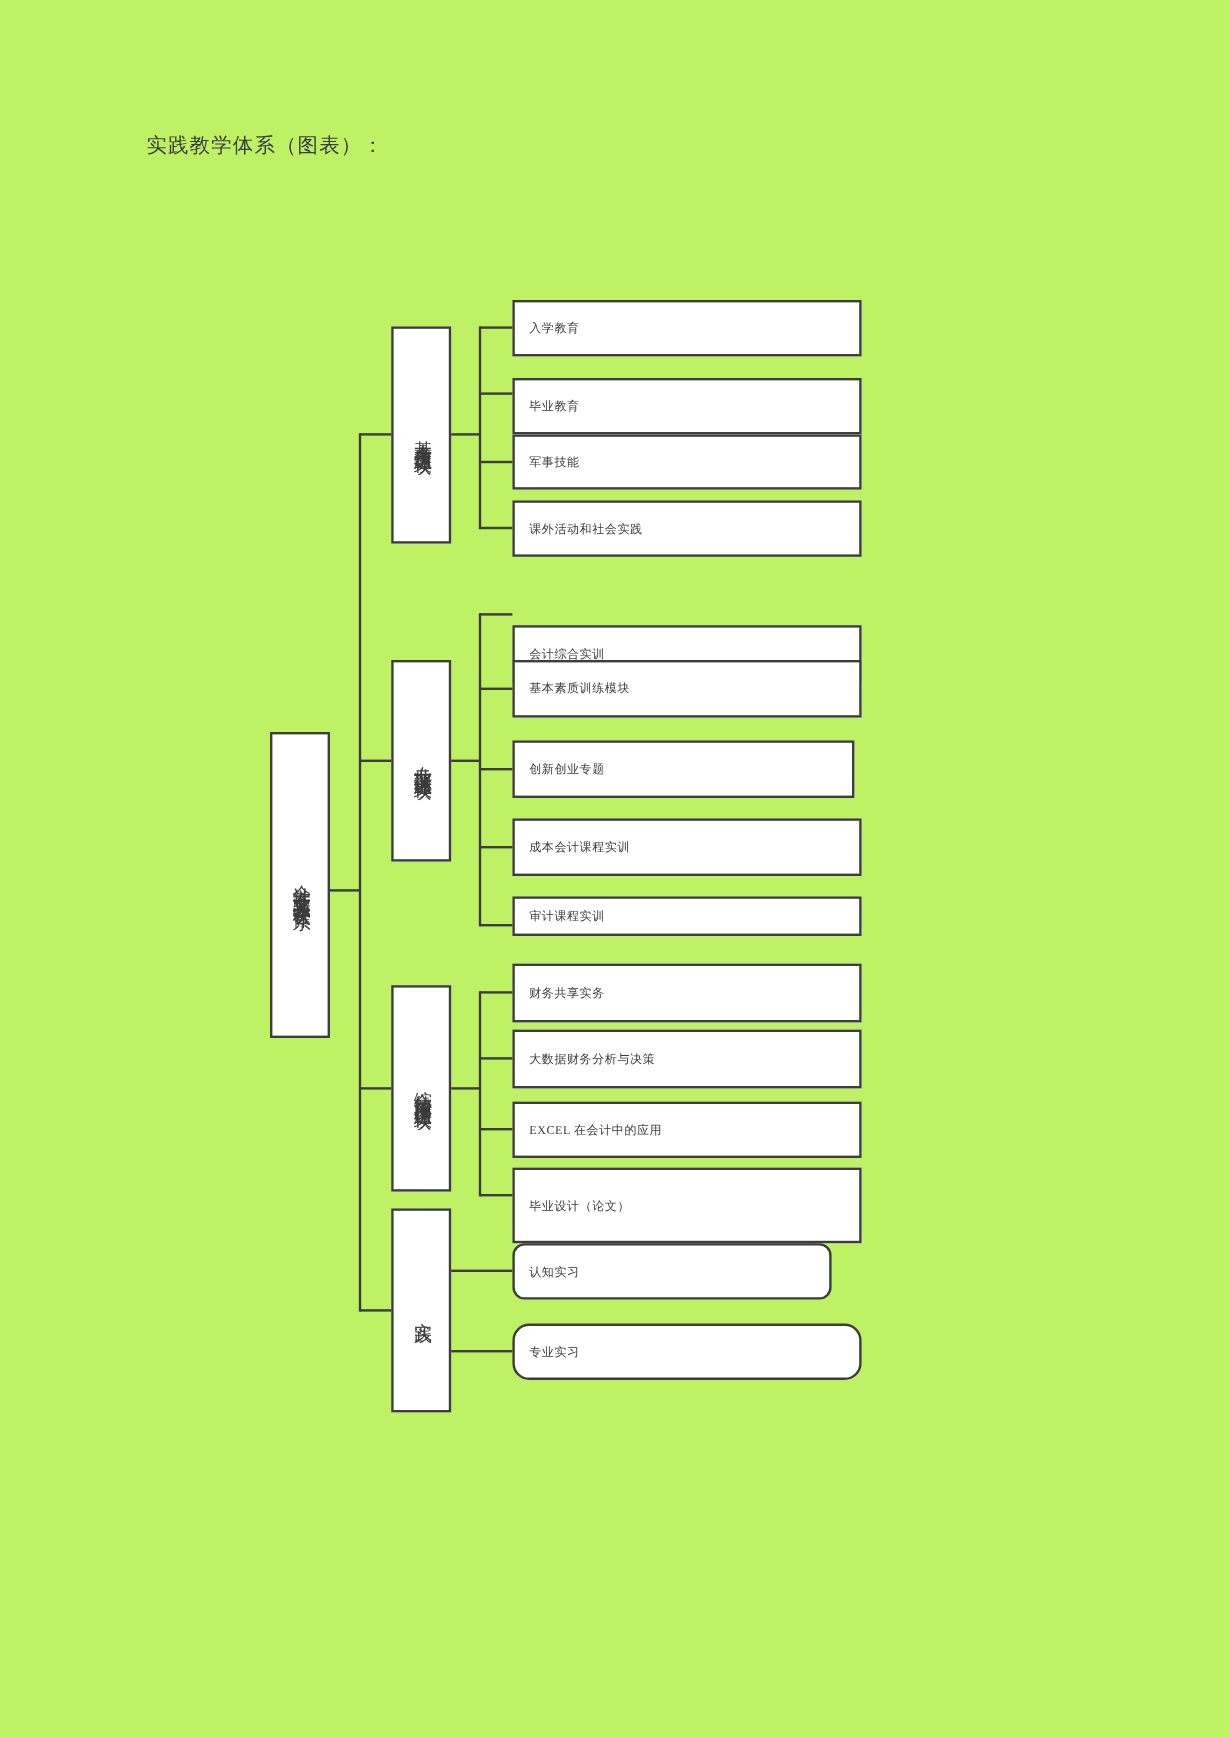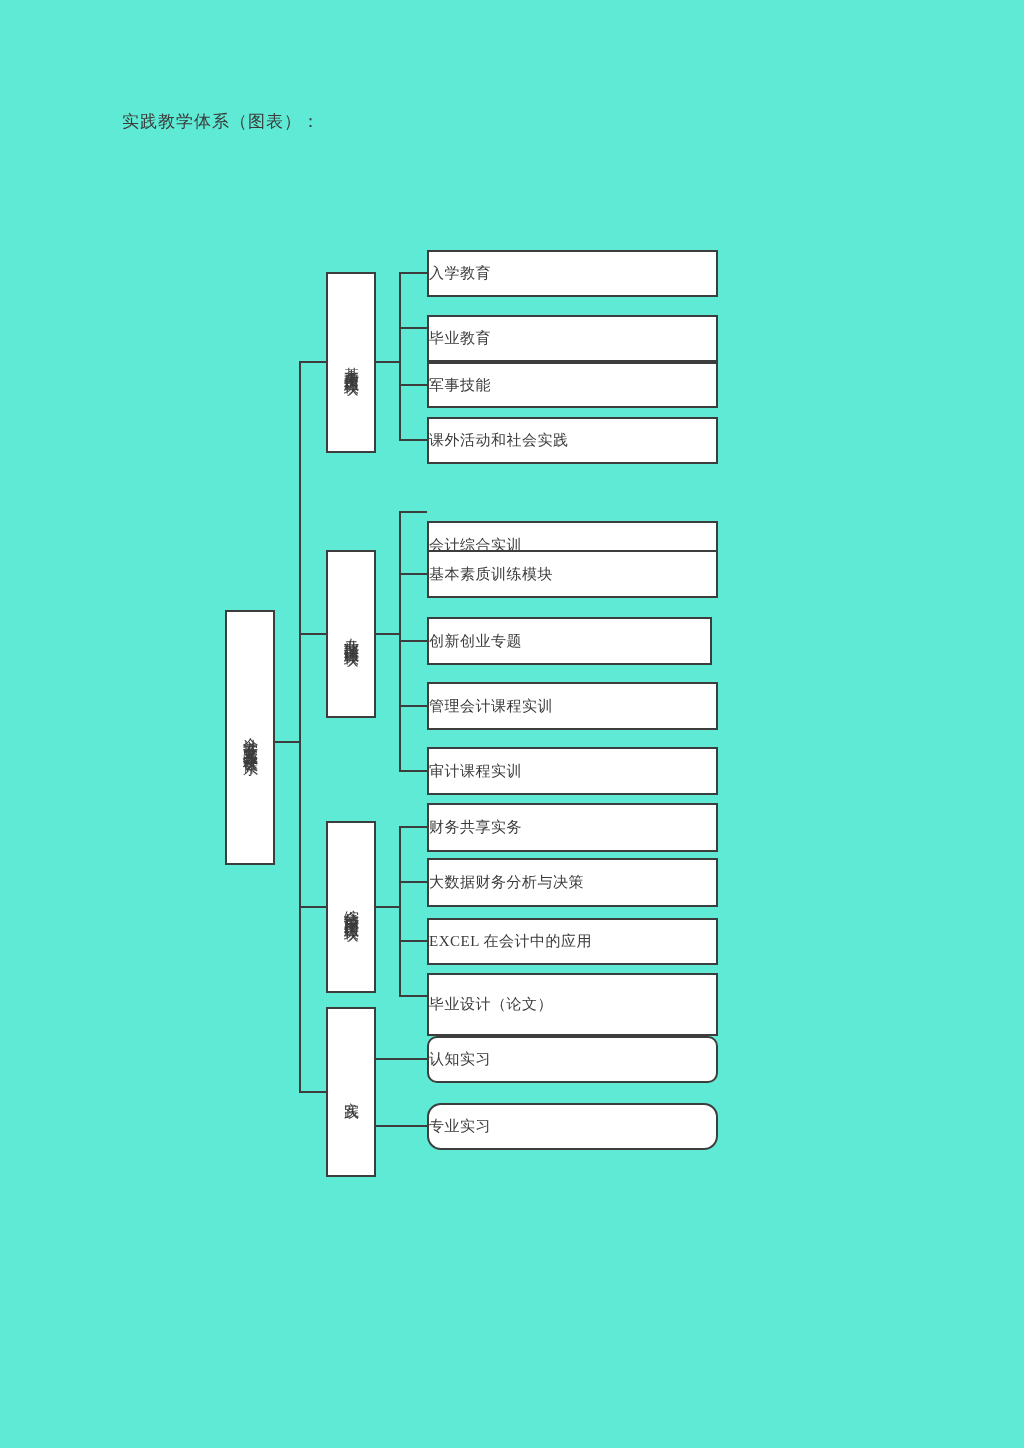--- a/index.html
+++ b/index.html
@@ -1,42 +1,43 @@
 <!DOCTYPE html>
 <html><head>
 <meta charset="utf-8">
 <style>
   * { margin: 0; padding: 0; box-sizing: border-box; }
   html, body { background: #ffffff; }
   .page {
     position: relative;
     width: 1024px;
     height: 1448px;
-    background: #5eead4;
+    background: #bef264;
     font-family: "Liberation Serif", "DejaVu Serif", serif;
     color: #3b3b3b;
     overflow: hidden;
   }
   .doc-title {
     position: absolute;
     left: 122px;
     top: 110px;
     font-size: 17px;
     letter-spacing: 1px;
     color: #3b3b3b;
   }
   .box {
     position: absolute;
     border: 2px solid #3d3d3d;
     background: #ffffff;
   }
   .leaf {
     display: flex;
     align-items: center;
-    font-size: 15px;
+    padding-left: 12px;
+    font-size: 10px;
     letter-spacing: 0.5px;
   }
   .vbox {
     display: flex;
     align-items: center;
     justify-content: center;
   }
   .vtext {
     writing-mode: vertical-rl;
     text-orientation: upright;
@@ -79,29 +80,29 @@
     </div>
 
     <div class="box leaf" style="left:427px; top:250px; width:291px; height:47px;">入学教育</div>
     <div class="box leaf" style="left:427px; top:305px; width:291px; height:47px;margin-top:10px;">毕业教育</div>
     <div class="box leaf" style="left:427px; top:362px; width:291px; height:46px;">军事技能</div>
     <div class="box leaf" style="left:427px; top:417px; width:291px; height:47px;">课外活动和社会实践</div>
 
     <div class="box leaf" style="left:427px; top:488px; width:291px; height:48px;margin-top:33px;">会计综合实训</div>
     <div class="box leaf" style="left:427px; top:550px; width:291px; height:48px;">基本素质训练模块</div>
     <div class="box leaf" style="left:427px; top:617px; width:285px; height:48px;">创新创业专题</div>
-    <div class="box leaf" style="left:427px; top:682px; width:291px; height:48px;">管理会计课程实训</div>
-    <div class="box leaf" style="left:427px; top:747px; width:291px; height:48px;">审计课程实训</div>
+    <div class="box leaf" style="left:427px; top:682px; width:291px; height:48px;">成本会计课程实训</div>
+    <div class="box leaf" style="left:427px; top:747px; width:291px; height:33px;">审计课程实训</div>
 
     <div class="box leaf" style="left:427px; top:803px; width:291px; height:49px;">财务共享实务</div>
     <div class="box leaf" style="left:427px; top:858px; width:291px; height:49px;">大数据财务分析与决策</div>
     <div class="box leaf" style="left:427px; top:918px; width:291px; height:47px;">EXCEL 在会计中的应用</div>
     <div class="box leaf" style="left:427px; top:973px; width:291px; height:63px;">毕业设计（论文）</div>
 
-    <div class="box leaf" style="left:427px; top:1036px; width:291px; height:47px;border-radius:10px;">认知实习</div>
+    <div class="box leaf" style="left:427px; top:1036px; width:266px; height:47px;border-radius:10px;">认知实习</div>
     <div class="box leaf" style="left:427px; top:1103px; width:291px; height:47px;border-radius:14px;">专业实习</div>
 
     <div class="hline" style="left:275px; top:741px; width:25px;"></div>
     <div class="vline" style="left:299px; top:361px; height:732px;"></div>
 
     <div class="hline" style="left:300px; top:361px; width:26px;"></div>
     <div class="hline" style="left:300px; top:633px; width:26px;"></div>
     <div class="hline" style="left:300px; top:906px; width:26px;"></div>
     <div class="hline" style="left:300px; top:1091px; width:26px;"></div>
 

